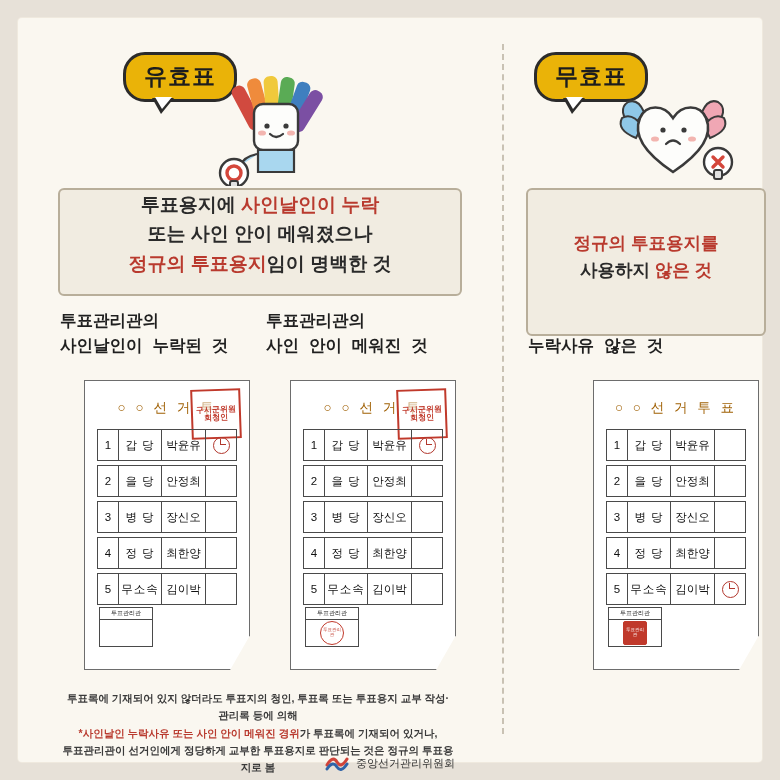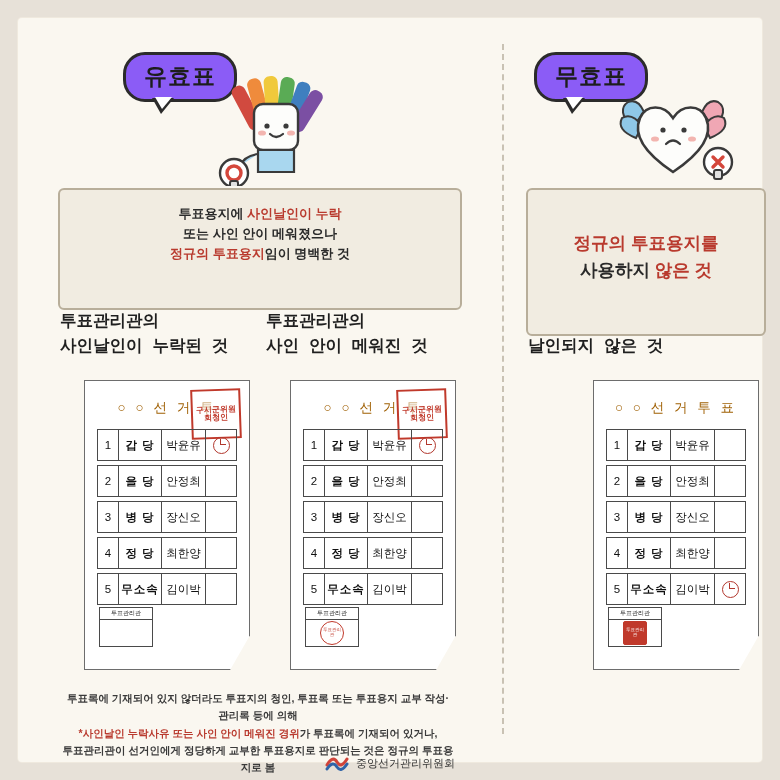--- a/index.html
+++ b/index.html
@@ -19,21 +19,21 @@
   .divider {
     position: absolute;
     left: 484px; top: 26px;
     width: 0; height: 690px;
     border-left: 2px dashed #c9c2b4;
   }
 
   
   .bubble {
     position: absolute;
-    background: #8b5cf6;
+    background: #eab308;
     border: 3px solid #2b2b2b;
     border-radius: 22px;
     padding: 6px 18px 7px;
     font-weight: bold;
     font-size: 23px;
     color: #1d1d1d;
     letter-spacing: 1px;
     white-space: nowrap;
   }
   .bubble:after {
@@ -69,21 +69,21 @@
     background: #f1ece1;
     border: 2px solid #b8ae9a;
     border-radius: 6px;
     text-align: center;
     color: #2a2a2a;
     font-weight: bold;
     line-height: 1.55;
   }
   #desc-valid {
     left: 40px; top: 170px; width: 400px; height: 104px;
-    font-size: 13px; padding-top: 14px;
+    font-size: 19px; 
   }
   #desc-invalid {
     left: 508px; top: 170px; width: 236px; height: 104px;
     font-size: 17.5px; padding-top: 40px;
   }
   .hl { color: #b93a2e; }
 
   
   .caption {
     position: absolute;
@@ -123,21 +123,20 @@
   }
   .bnum {
     width: 20px; display: flex; align-items: center; justify-content: center;
     font-size: 11.5px; color: #111;
     border-right: 1px solid #4a4a4a;
   }
   .bparty {
     width: 42px; display: flex; align-items: center; justify-content: center;
     font-size: 11.5px; color: #111; letter-spacing: 1px;
     border-right: 1px solid #4a4a4a;
-    font-weight: bold;
   }
   .bname {
     flex: 1; display: flex; align-items: center; justify-content: center;
     font-size: 11.5px; color: #111;
     border-right: 1px solid #4a4a4a;
   }
   .bmark {
     width: 30px; display: flex; align-items: center; justify-content: center;
   }
   .stampmark {
@@ -265,21 +264,21 @@
 
   <div class="caption" id="cap-2">
     <div>투표관리관의</div>
     <div>사인 안이 메워진 것</div>
   </div>
 
   <div class="caption" id="cap-3">
     <div>
       <span>구·시·군 위원회의 </span><span class="hl">청인이</span>
     </div>
-    <div>날인되지 않은 것</div>
+    <div>누락사유 않은 것</div>
   </div>
 
   <div class="ballot corner" id="ballot-1">
     <div class="ballot-title">○ ○ 선 거 투</div>
     <div class="seal">구시군위원회청인</div>
     <div class="rows">
       <div class="brow">
         <div class="bnum">1</div>
         <div class="bparty">갑 당</div>
         <div class="bname">박윤유</div>

